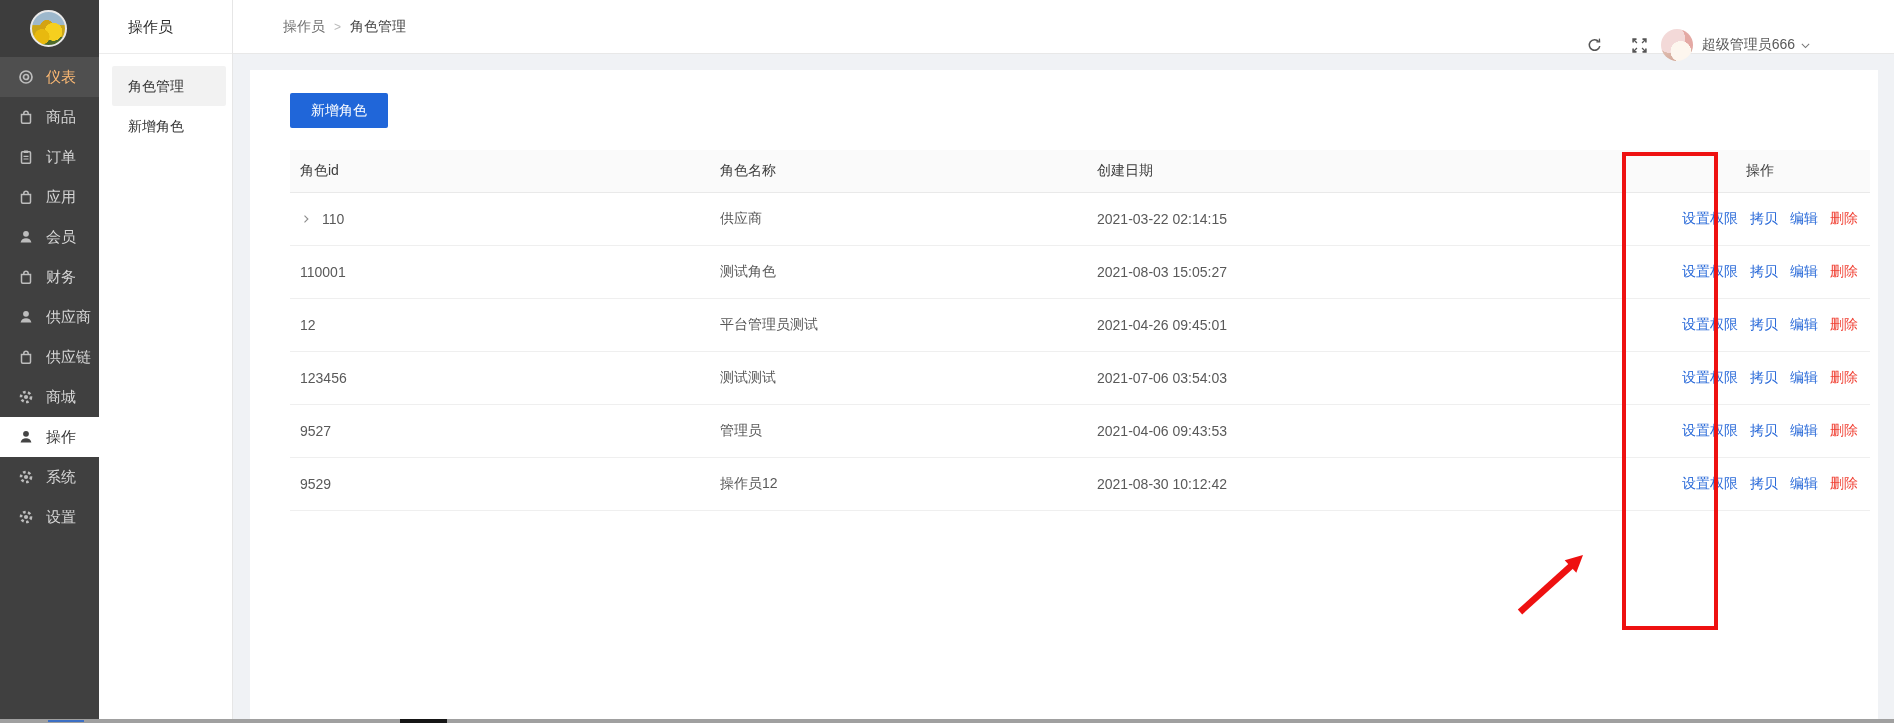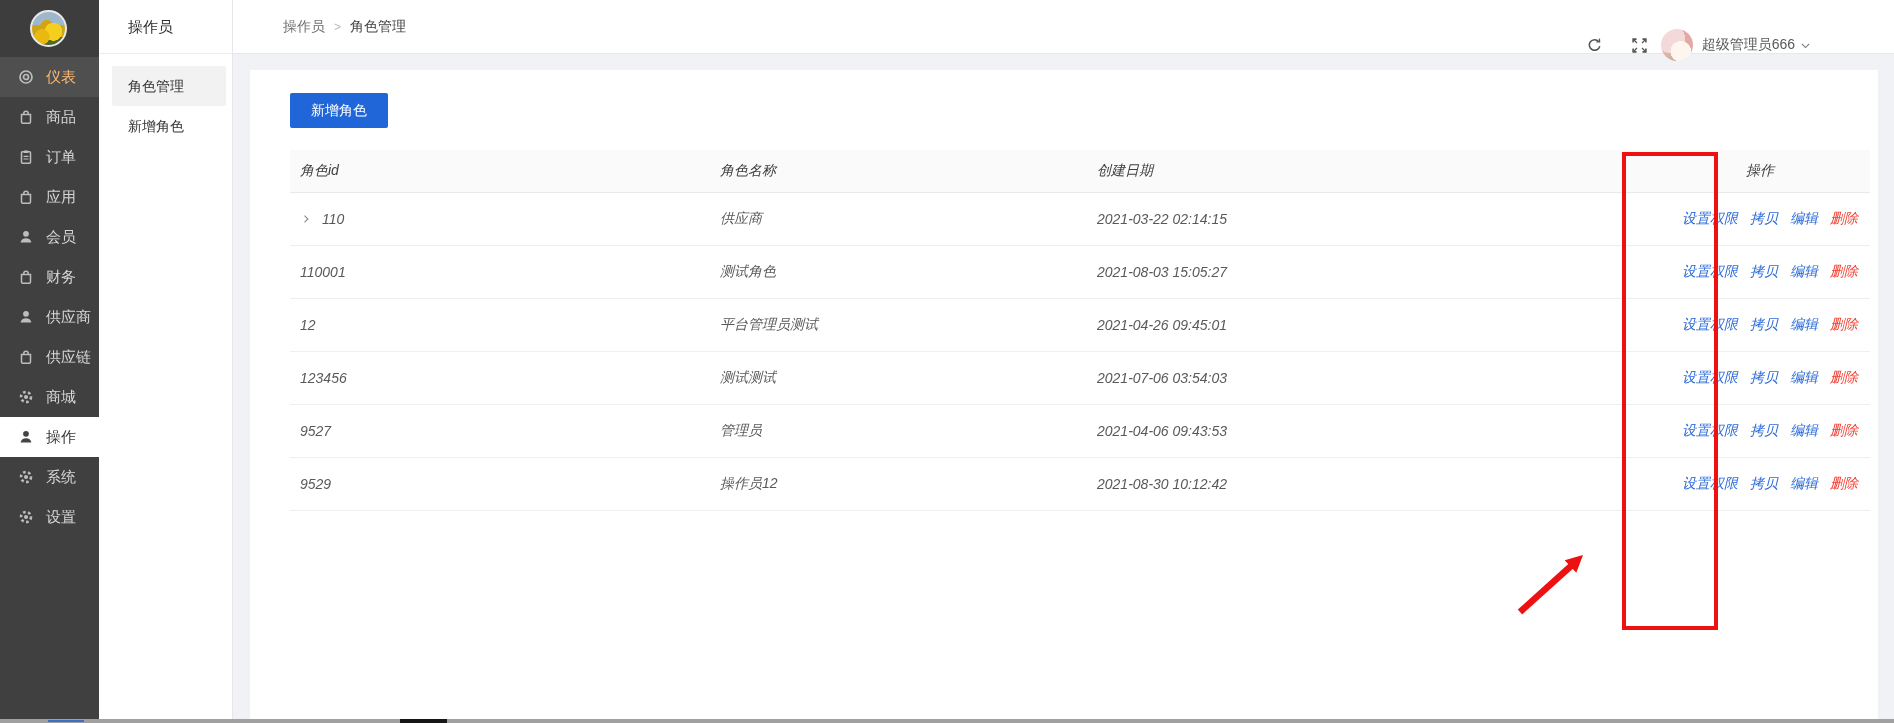--- a/index.html
+++ b/index.html
@@ -70,21 +70,21 @@
   .user-caret svg { width:13px; height:13px; }
   
   .card {
     position:absolute; left:250px; top:70px; width:1628px; height:653px; background:#fff;
     padding:23px 40px;
   }
   .btn-primary {
     display:inline-block; width:98px; height:35px; line-height:35px; text-align:center;
     color:#fff; font-size:14px; border:none; border-radius:2px; cursor:pointer;
   }
-  table.roles { border-collapse:collapse; width:1580px; margin-top:22px; table-layout:fixed;font-style:italic; }
+  table.roles { border-collapse:collapse; width:1580px; margin-top:22px; table-layout:fixed; }
   table.roles th {
     background:#fafafa; height:42px; font-size:14px; font-weight:500; color:#3d3d3d;
     text-align:left; padding:0 0 0 10px; border-bottom:1px solid #e9e9e9;
   }
   table.roles th.c-actions { text-align:center; padding-left:0; }
   table.roles td {
     height:53px; font-size:14px; color:#595959; padding:0 0 0 10px;
     border-bottom:1px solid #efefef; background:#fff;
   }
   table.roles td.c-actions { text-align:center; padding-left:0; }

